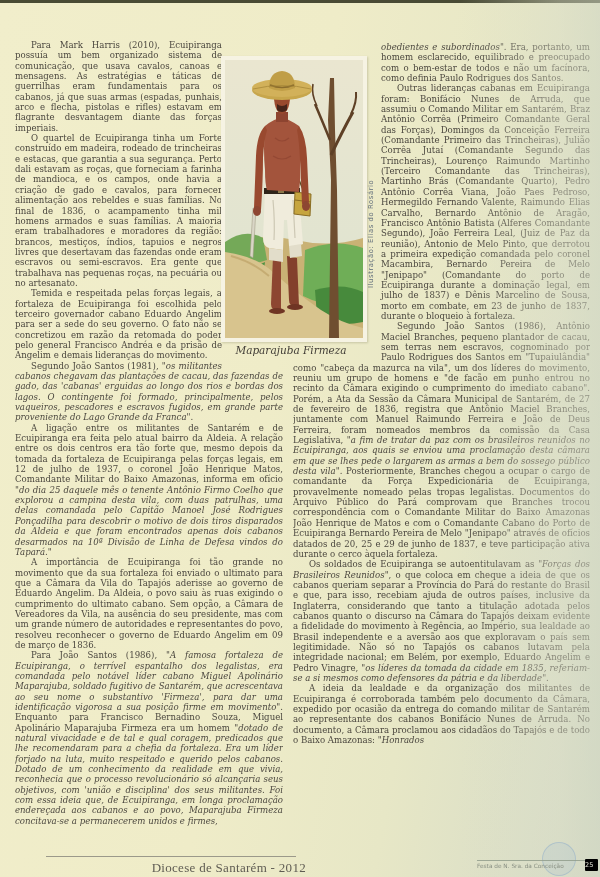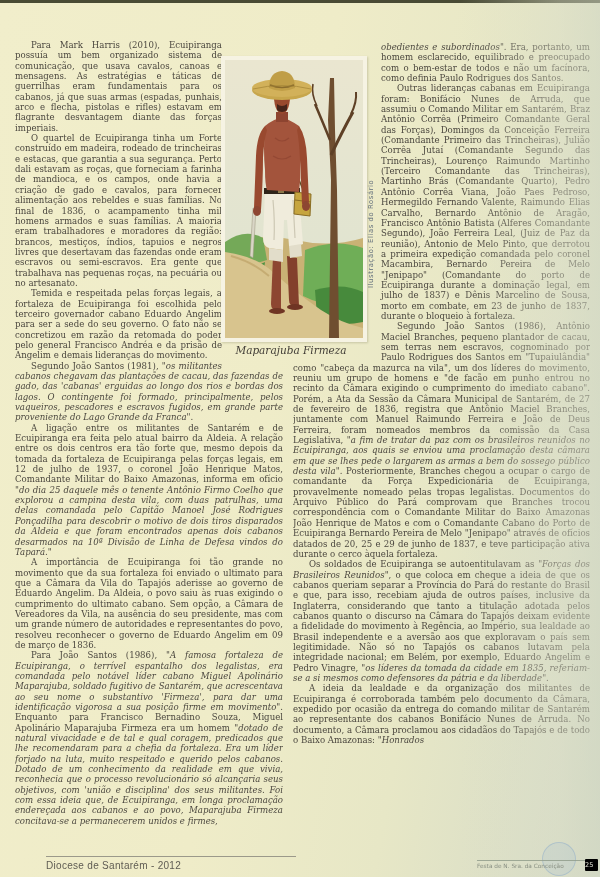--- a/index.html
+++ b/index.html
@@ -29,21 +29,21 @@
     text-align:center;font-style:italic;font-size:10.5px;color:#413d36;
   }
   .fig-credit{
     position:absolute;left:367px;top:60px;height:228px;
     writing-mode:vertical-rl;transform:rotate(180deg);
     font-family:"DejaVu Sans","Liberation Sans",sans-serif;
     font-size:6.8px;letter-spacing:.6px;color:#44546b;opacity:.85;
   }
   .footer-left{position:absolute;left:46px;top:856px;width:260px;}
   .footer-left .rule{width:250px;height:1px;background:#9b998a;margin-bottom:3px;}
-  .footer-left .txt{font-family:Liberation Sans, sans-serif;font-size:10px;color:#5f5c53;letter-spacing:.3px;}
+  .footer-left .txt{font-family:Liberation Serif, serif;font-size:13px;color:#5f5c53;letter-spacing:.3px;text-align:right;}
   .footer-right{position:absolute;left:477px;top:860px;width:112px;}
   .footer-right .rule{width:108px;height:1px;background:#8d9a88;margin-bottom:2px;opacity:.8;}
   .footer-right .txt{font-family:"DejaVu Sans","Liberation Sans",sans-serif;font-size:5.8px;color:#8a9184;white-space:nowrap;}
   .page-badge{
     position:absolute;left:585px;top:859px;width:13px;height:12px;
     background:#000000;color:#e8e8dc;font-family:"DejaVu Sans","Liberation Sans",sans-serif;
     font-size:6.5px;line-height:12px;border-radius:1px;
   }
   .watermark{
     position:absolute;left:542px;top:842px;width:32px;height:32px;border-radius:50%;

